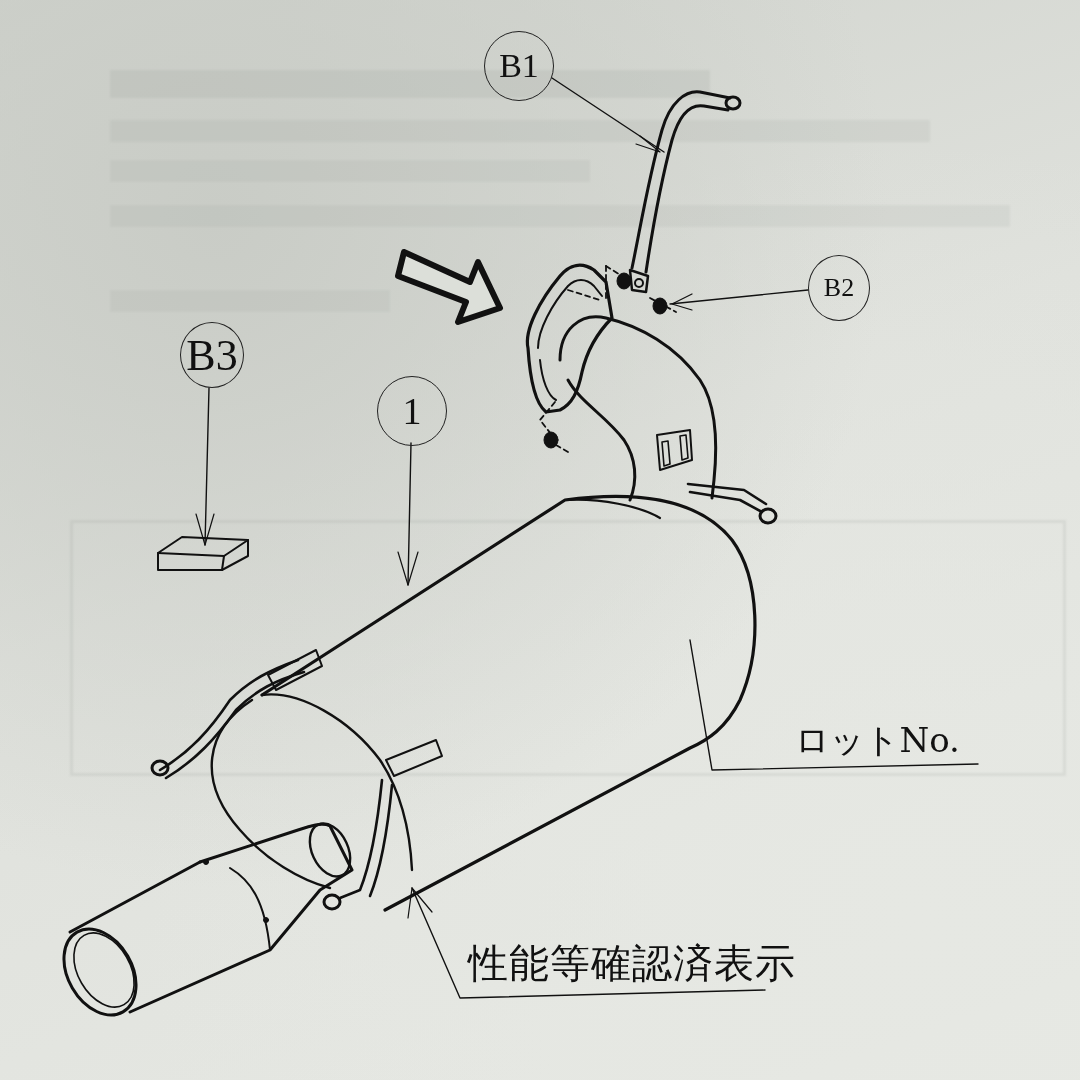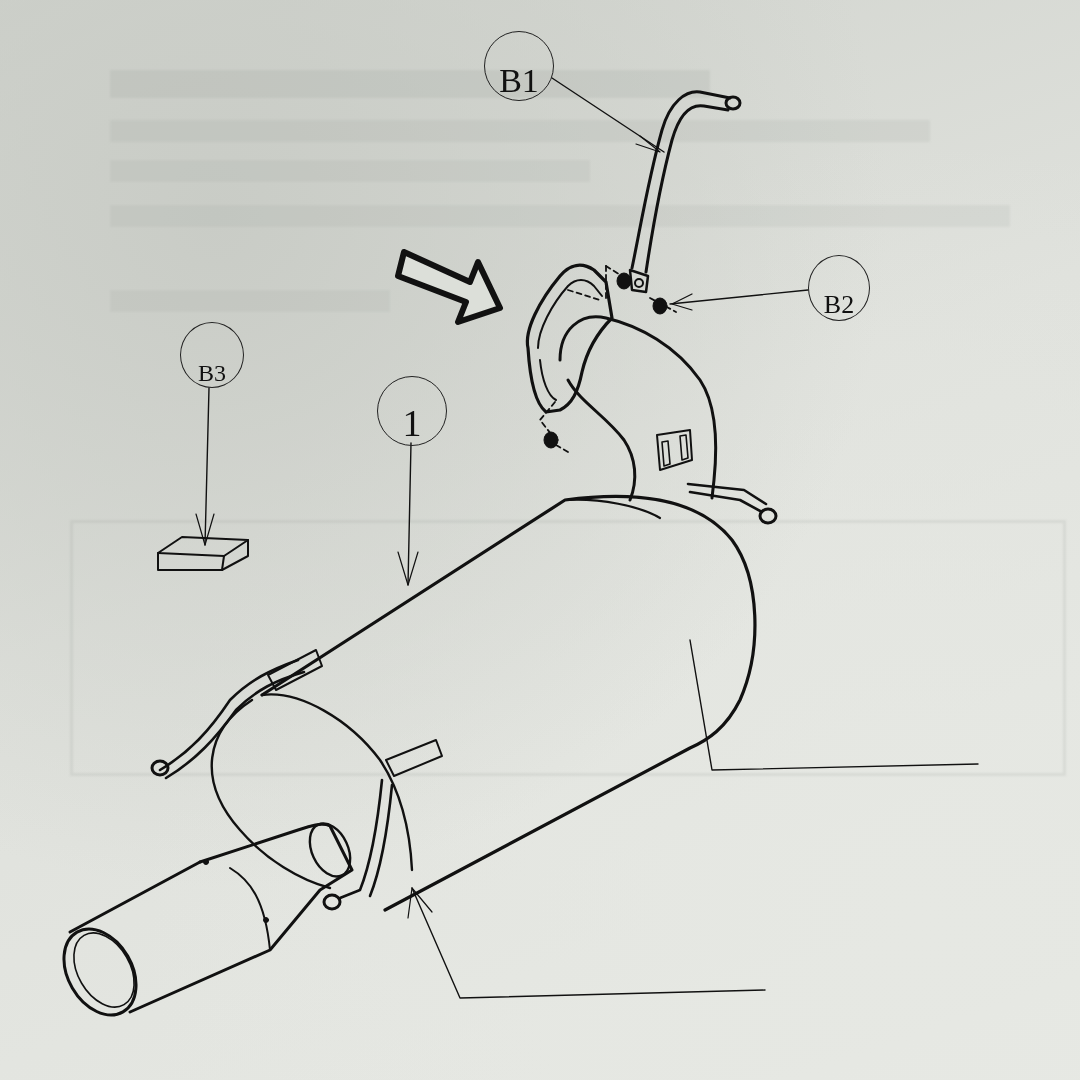--- a/index.html
+++ b/index.html
@@ -3,21 +3,21 @@
 <meta charset="utf-8">
 <style>
   html,body{margin:0;padding:0;}
   body{width:1080px;height:1080px;overflow:hidden;background:#d9dcd6;font-family:"DejaVu Serif","Liberation Serif",serif;}
   #page{position:relative;width:1080px;height:1080px;
     background:
       radial-gradient(ellipse at 20% 20%, #c9ccc6 0%, rgba(0,0,0,0) 55%),
       radial-gradient(ellipse at 85% 85%, #e6e8e3 0%, rgba(0,0,0,0) 60%),
       linear-gradient(160deg,#cfd2cc 0%,#dfe1dc 45%,#e7e9e4 100%);}
   svg{position:absolute;left:0;top:0;}
-  .callout{position:absolute;border:1.6px solid #222;border-radius:50%;display:flex;align-items:flex-end;justify-content:center;
+  .callout{position:absolute;border:1.6px solid #222;border-radius:50%;display:flex;align-items:center;justify-content:center;
     font-family:"Liberation Serif","DejaVu Serif",serif;color:#111;background:transparent;box-sizing:border-box;}
   .label{position:absolute;color:#111;white-space:nowrap;}
   .ghost{position:absolute;color:#9aa09a;opacity:.35;font-family:"DejaVu Sans",sans-serif;font-size:22px;filter:blur(1.2px);white-space:nowrap;}
 </style>
 </head>
 <body>
 
 <div id="page">
 
   <div class="ghost" style="left:110px;top:70px;width:600px;height:28px;background:#9aa09a;opacity:.18;"></div>
@@ -123,21 +123,23 @@
       </g>
     </g>
   </svg>
 
   <div class="callout" style="left:484px;top:31px;width:70px;height:70px;font-size:34px;">
     <span>B1</span>
   </div>
   <div class="callout" style="left:808px;top:255px;width:62px;height:66px;font-size:26px;">
     <span>B2</span>
   </div>
-  <div class="callout" style="left:180px;top:322px;width:64px;height:66px;font-size:24px;">
+  <div class="callout" style="left:180px;top:322px;width:64px;height:66px;font-size:44px;">
     <span>B3</span>
   </div>
   <div class="callout" style="left:377px;top:376px;width:70px;height:70px;font-size:38px;">
     <span>1</span>
   </div>
 
+  <div class="label" style="left:795px;top:718px;font-size:34px;font-family:'DejaVu Serif',serif;">ロットNo.</div>
+  <div class="label" style="left:468px;top:936px;font-size:40px;font-family:'DejaVu Sans',sans-serif;letter-spacing:1px;">性能等確認済表示</div>
 
 </div>
 
 </body></html>

